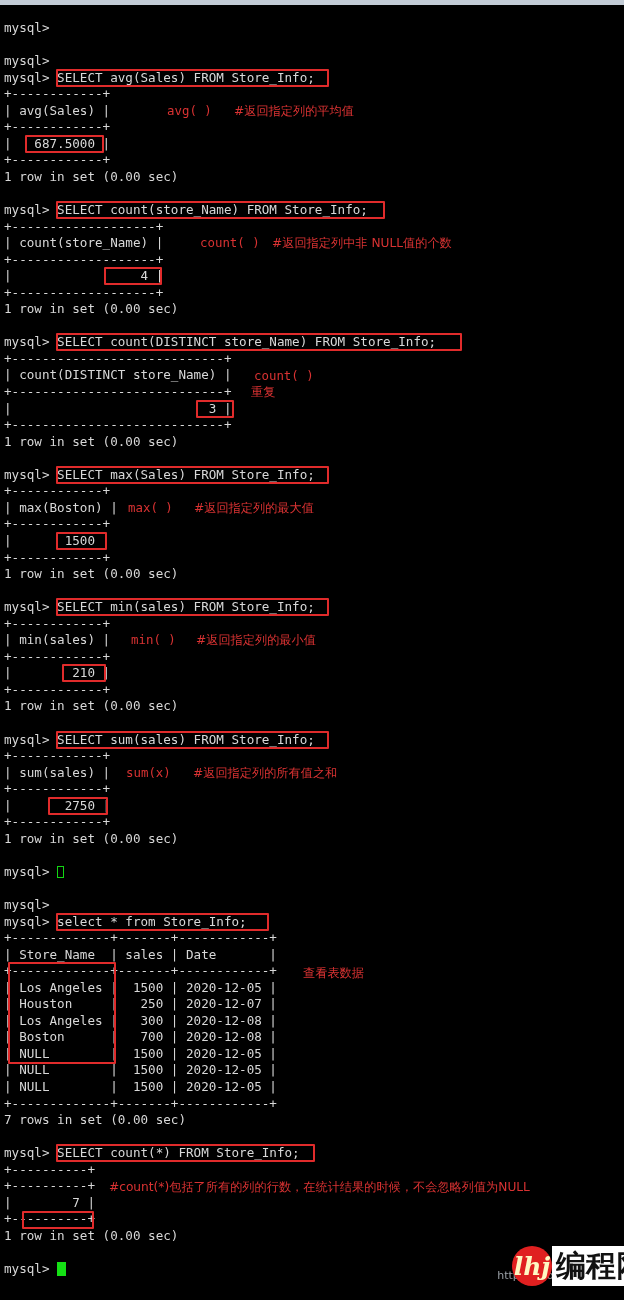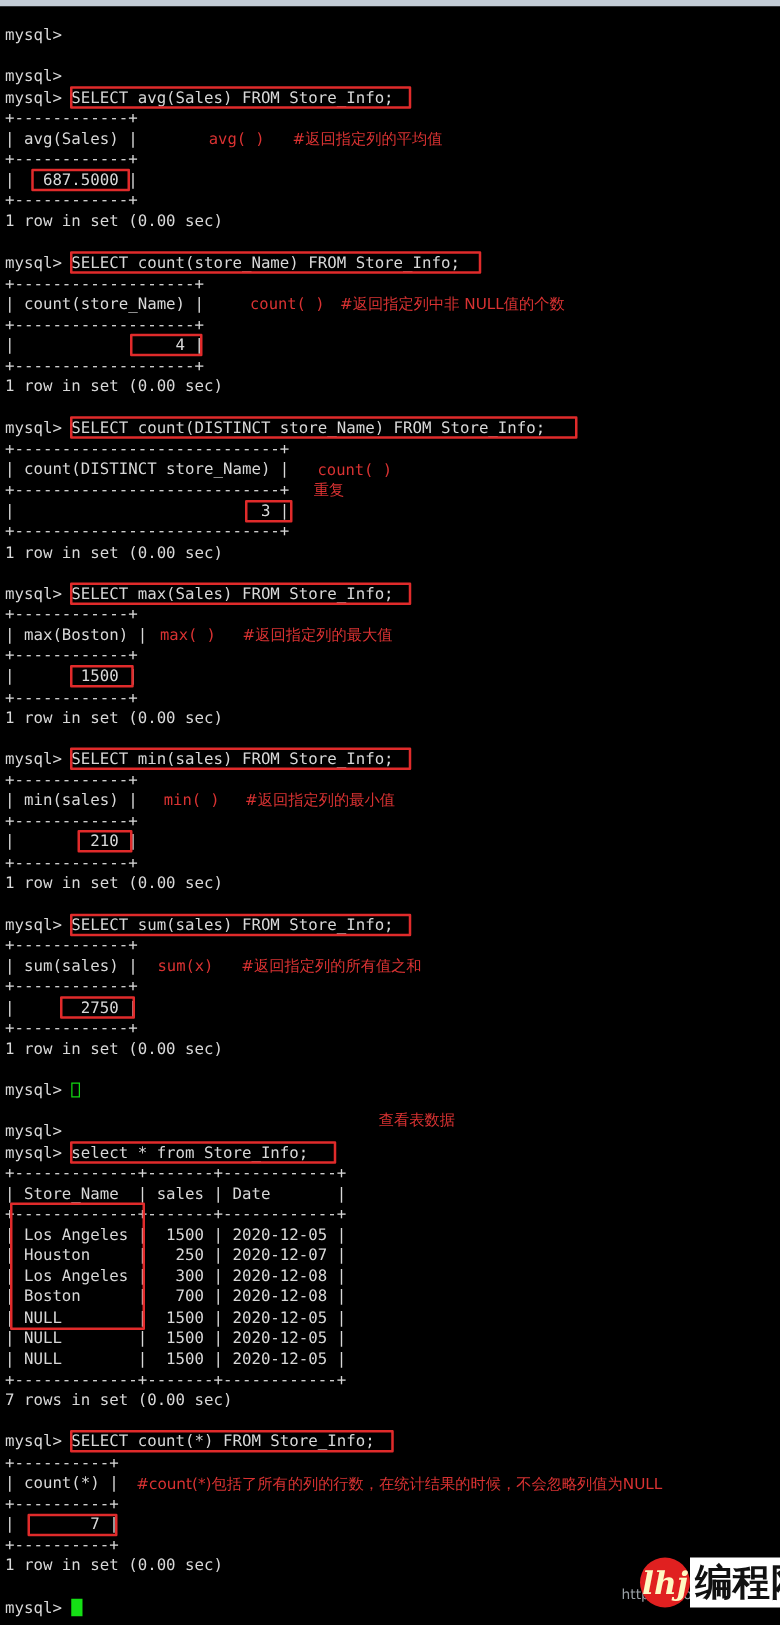--- a/index.html
+++ b/index.html
@@ -188,40 +188,39 @@
       <div class="line" style="top: 0px;">| Los Angeles |   300 | 2020-12-08 |</div>
       <div class="line" style="top: 0px;">| Boston      |   700 | 2020-12-08 |</div>
       <div class="line" style="top: 0px;">| NULL        |  1500 | 2020-12-05 |</div>
       <div class="line" style="top: 0px;">| NULL        |  1500 | 2020-12-05 |</div>
       <div class="line" style="top: 0px;">| NULL        |  1500 | 2020-12-05 |</div>
       <div class="line" style="top: 0px;">+-------------+-------+------------+</div>
       <div class="line" style="top: 0px;">7 rows in set (0.00 sec)</div>
       <div class="line blank" style="top: 0px;"> </div>
       <div class="line" style="top: 0px;">mysql&gt; SELECT count(*) FROM Store_Info;</div>
       <div class="line" style="top: 0px;">+----------+</div>
-      <div class="line" style="top: 0px;">| count(*) |</div>
       <div class="line" style="top: 0px;">+----------+</div>
       <div class="line" style="top: 0px;">|        7 |</div>
       <div class="line" style="top: 0px;">+----------+</div>
       <div class="line" style="top: 0px;">1 row in set (0.00 sec)</div>
       <div class="line blank" style="top: 0px;"> </div>
       <div class="line" style="top: 0px;">mysql&gt; <span class="cursor-solid"></span></div>
       <div class="ann mono" style="left: 163px; top: 82.75px;">avg( )</div>
       <div class="ann" style="left: 230px; top: 82.75px;">#返回指定列的平均值</div>
       <div class="ann mono" style="left: 196px; top: 215.15px;">count( )</div>
       <div class="ann" style="left: 268px; top: 215.15px;">#返回指定列中非 NULL值的个数</div>
       <div class="ann mono" style="left: 250px; top: 347.55px;">count( )</div>
       <div class="ann" style="left: 247px; top: 364.1px;">重复</div>
       <div class="ann mono" style="left: 124px; top: 479.95px;">max( )</div>
       <div class="ann" style="left: 190px; top: 479.95px;">#返回指定列的最大值</div>
       <div class="ann mono" style="left: 127px; top: 612.35px;">min( )</div>
       <div class="ann" style="left: 192px; top: 612.35px;">#返回指定列的最小值</div>
       <div class="ann mono" style="left: 122px; top: 744.75px;">sum(x)</div>
       <div class="ann" style="left: 189px; top: 744.75px;">#返回指定列的所有值之和</div>
-      <div class="ann" style="left: 299px; top: 868px;">查看表数据</div>
+      <div class="ann" style="left: 299px; top: 945px;">查看表数据</div>
       <div class="ann" style="left: 105px; top: 1158.5px;">#count(*)包括了所有的列的行数，在统计结果的时候，不会忽略列值为NULL</div>
     </div>
 
   <div id="watermark">
     <span id="wm-url">https://blog.c</span>
     <span id="wm-logo">lhj</span>
     <span id="wm-text">编程网</span>
   </div>
 
 <div class="hl" style="left: 56px; top: 68.65px; width: 273px; height: 18px;"></div>

